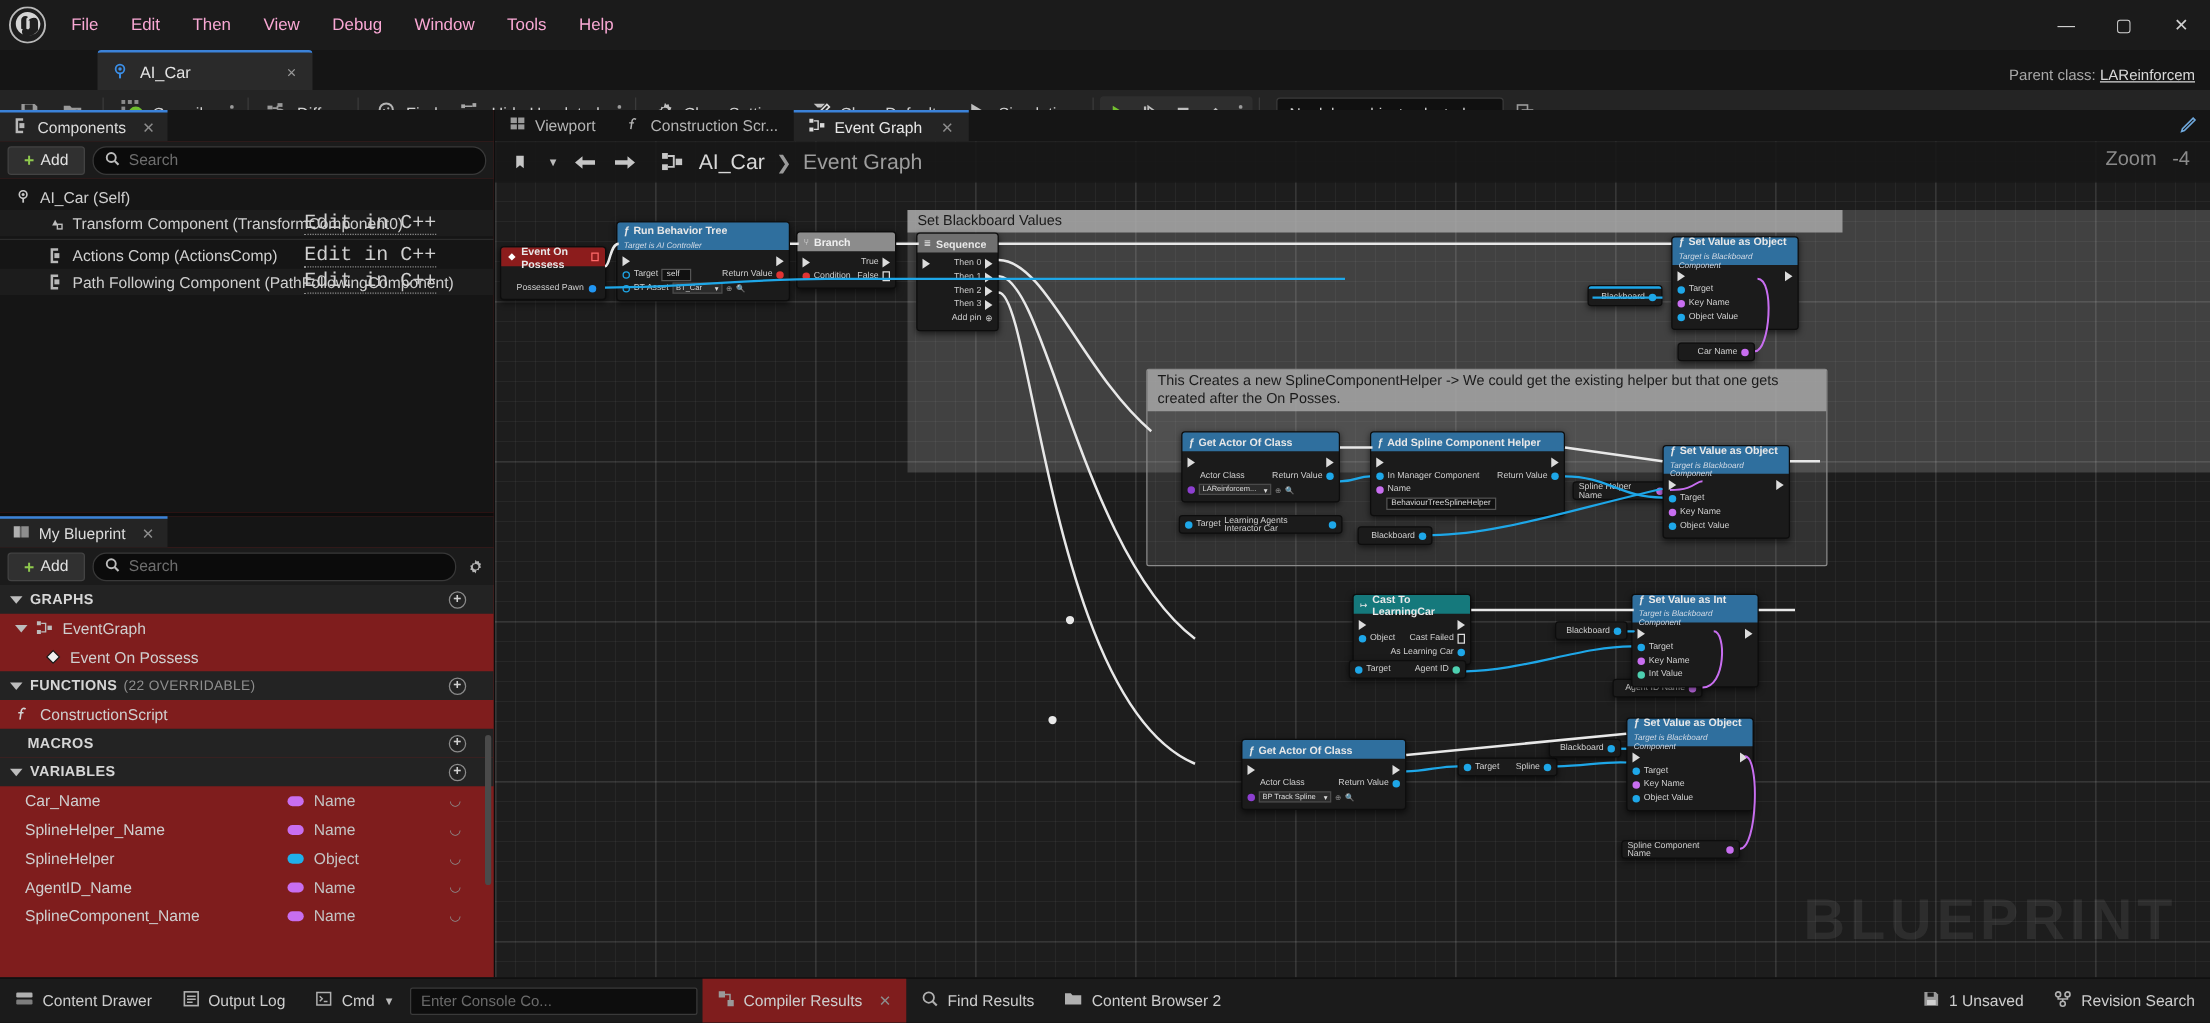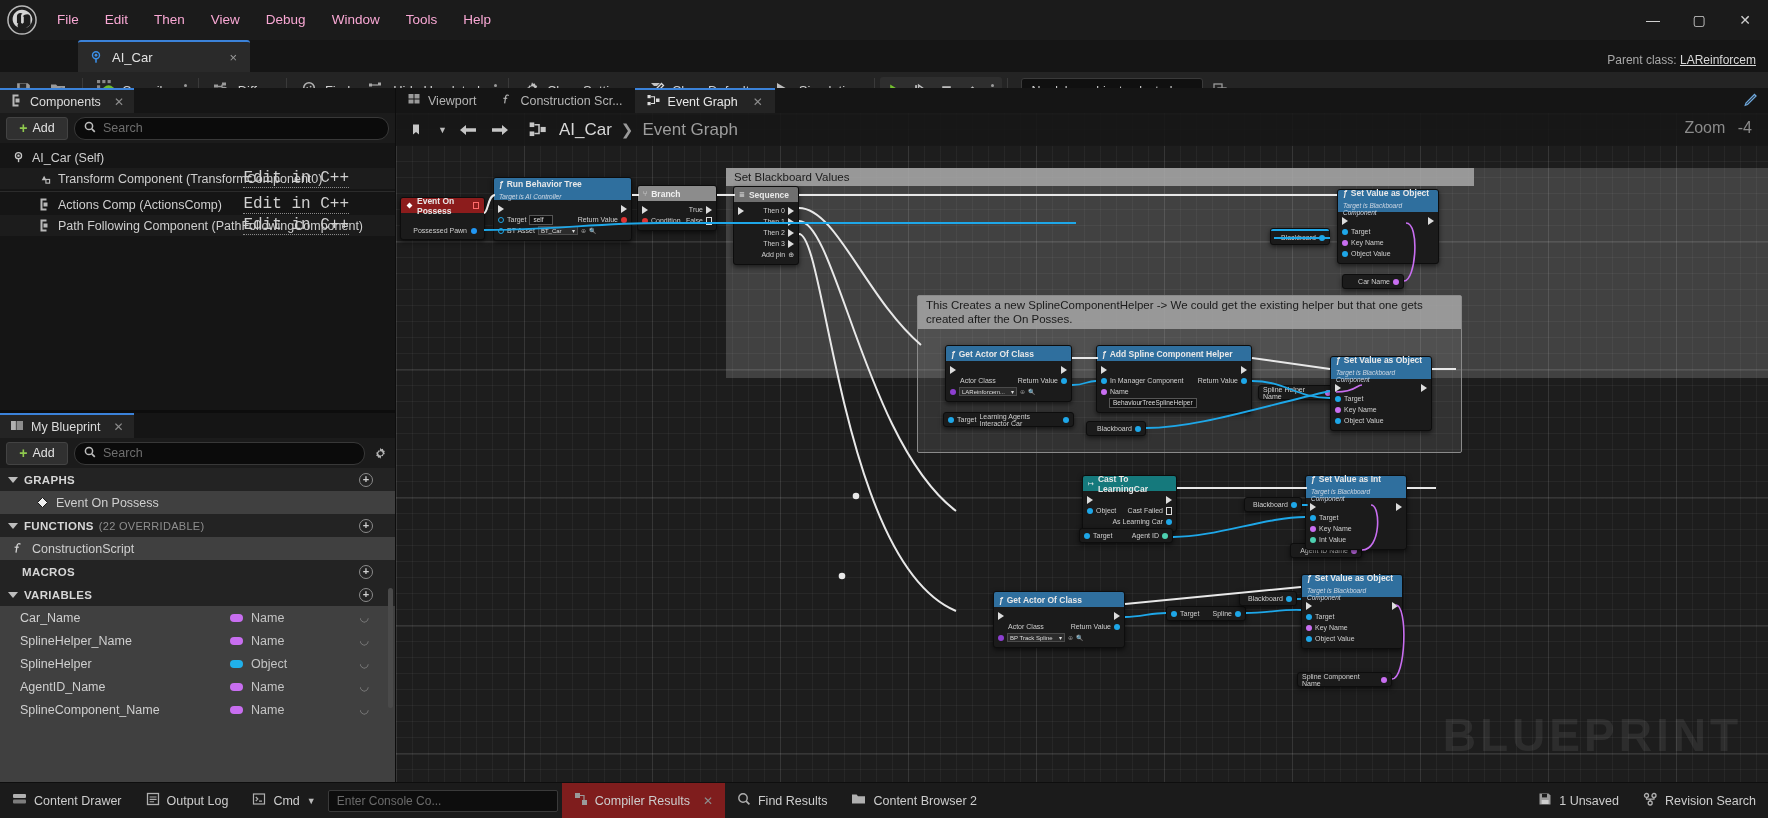--- a/index.html
+++ b/index.html
@@ -41,21 +41,21 @@
   .play-group{ display:flex; align-items:center; background:#2e2e2e; border-radius:3px; height:28px; padding:0 2px; }
   .play-group .pb{ width:26px; height:28px; display:flex; align-items:center; justify-content:center; }
   .debug-select{
     height:26px; background:#101010; border:1px solid #3a3a3a; border-radius:3px;
     display:flex; align-items:center; padding:0 10px; gap:10px; font-size:12.5px; color:#cfcfcf; margin-left:8px;
   }
   .chev{ font-size:9px; color:#bbb; }
 
   
   .main{ position:absolute; left:0; top:88px; right:0; bottom:36px; display:flex; }
-  .left-col{ width:396px; background:#404040; display:flex; flex-direction:column; border-right:1px solid #0d0d0d; }
+  .left-col{ width:396px; background:#7f1d1d; display:flex; flex-direction:column; border-right:1px solid #0d0d0d; }
 
   .panel-tabbar{ height:25px; background:#151515; display:flex; align-items:stretch; }
   .panel-tab{ background:#242424; display:flex; align-items:center; gap:7px; padding:0 10px; font-size:12.5px; color:#dcdcdc; border-top:2px solid #3b82d9; }
   .panel-tab .x{ color:#8d8d8d; font-size:12px; margin-left:6px; }
 
   .panel-toolrow{ height:30px; display:flex; align-items:center; gap:6px; padding:2px 6px; background:#1b1b1b; }
   .add-btn{ height:23px; min-width:62px; background:#303030; border:1px solid #434343; border-radius:3px;
             display:flex; align-items:center; justify-content:center; gap:5px; font-size:12.5px; color:#e2e2e2; }
   .add-plus{ color:#8fc94e; font-size:14px; font-weight:bold; line-height:1; }
   .searchbox{ flex:1; height:23px; background:#0b0b0b; border:1px solid #383838; border-radius:11px;
@@ -463,20 +463,32 @@
               <path d="M9 2.2l1 1.6 1.9-.4.5 1.9 1.8.7-.8 1.8.8 1.8-1.8.7-.5 1.9-1.9-.4L9 15.4l-1-1.6-1.9.4-.5-1.9-1.8-.7.8-1.8-.8-1.8 1.8-.7.5-1.9 1.9.4z" fill="#b4b4b4"></path>
               <circle cx="9" cy="8.8" r="2.6" fill="#1b1b1b"></circle>
             </svg>
         </div>
       </div>
       <div class="bp-tree" style="position:relative;">
         <div class="sect">
           <span class="tri"></span>
           <span>GRAPHS</span>
           <span class="plus-circ">+</span>
+        </div>
+        <div class="tree-row">
+          <span class="tri" style="margin-left:2px;"></span>
+          <span class="gi">
+            <svg width="14" height="13" viewBox="0 0 14 13">
+                <rect x="0.5" y="1" width="3.2" height="3.2" fill="#bdbdbd"></rect>
+                <rect x="0.5" y="8" width="3.2" height="3.2" fill="#bdbdbd"></rect>
+                <rect x="9" y="4.5" width="3.5" height="3.5" fill="#bdbdbd"></rect>
+                <path d="M4 2.7h3.5v3.5M4 9.5h3.5V6.2" stroke="#bdbdbd" stroke-width="1.1" fill="none"></path>
+              </svg>
+          </span>
+          <span>EventGraph</span>
         </div>
         <div class="tree-row" style="padding-left:34px;">
           <span class="gi">
             <svg width="13" height="13" viewBox="0 0 13 13">
                 <path d="M6.5 1.5l5 5-5 5-5-5z" fill="#f0f0f0" stroke="#1a1a1a" stroke-width="1"></path>
               </svg>
           </span>
           <span>Event On Possess</span>
         </div>
         <div class="sect">

